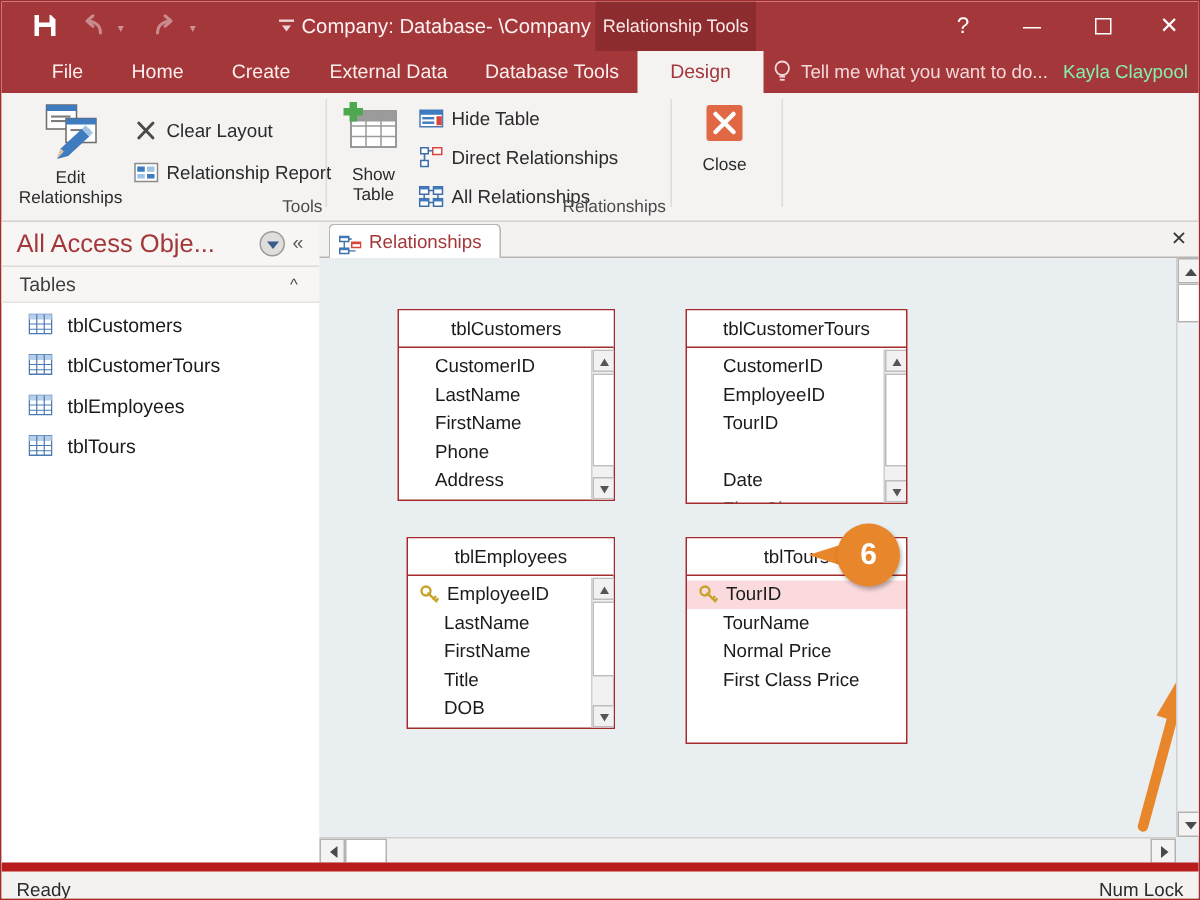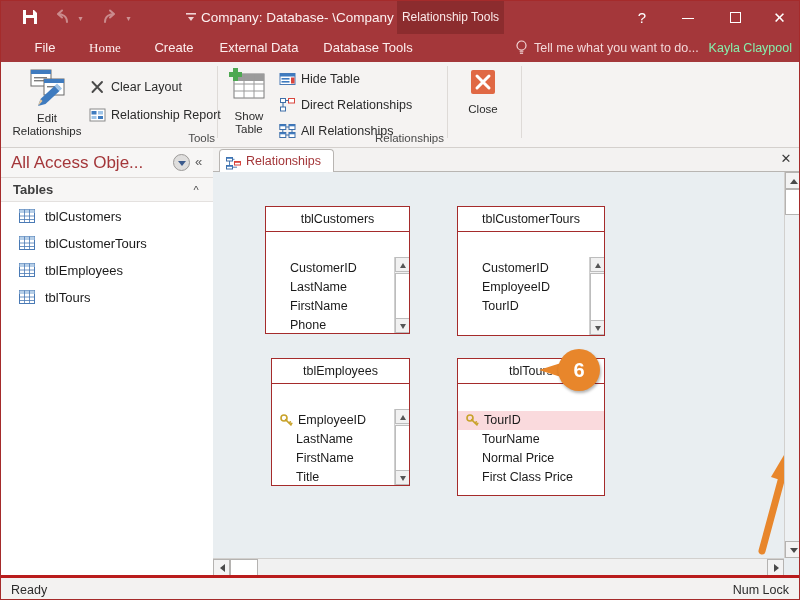--- a/index.html
+++ b/index.html
@@ -135,21 +135,21 @@
   .nav-collapse {
     position: absolute; left: 194px; top: 5px; width: 14px; height: 18px;
     color: #5a5a5a; font-size: 13px; line-height: 18px; cursor: pointer;
   }
   .nav-group {
     position: absolute; left: 0; top: 30px; width: 212px; height: 24px;
     background: #f7f6f5; border-bottom: 1px solid #e4e1df;
   }
   .nav-group-label {
     position: absolute; left: 12px; top: 3px;
-    font-size: 13px; font-weight: bold; color: #3e3e3e; line-height: 18px;
+    font-size: 13px; font-weight: normal; color: #3e3e3e; line-height: 18px;
   }
   .nav-group-chev {
     position: absolute; left: 188px; top: 3px; width: 14px; height: 18px;
     color: #4a4a4a; font-size: 11px; line-height: 18px; text-align: center; cursor: pointer;
   }
   .nav-item {
     position: absolute; left: 0; width: 212px; height: 25px; cursor: pointer;
   }
   .nav-item .ti { position: absolute; left: 18px; top: 5px; width: 16px; height: 14px; }
   .nav-item .tl {
@@ -186,21 +186,21 @@
   
   .tbox {
     position: absolute; background: #ffffff; border: 1px solid #a52b2b;
   }
   .tbox-title {
     position: absolute; left: 0; top: 0; width: 100%; height: 25px;
     border-bottom: 1px solid #a52b2b; background: #fff;
     font-size: 12.5px; color: #1b1b1b; line-height: 25px; text-align: center;
   }
   .tbox-body {
-    position: absolute; left: 0; top: 26px; right: 0; bottom: 0; overflow: hidden; margin-top: 24px;
+    position: absolute; left: 0; top: 26px; right: 0; bottom: 0; overflow: hidden;
   }
   .frow {
     position: absolute; left: 0; height: 19px; width: 100%;
     font-size: 12.5px; color: #1b1b1b; line-height: 19px;
     white-space: nowrap; cursor: pointer;
   }
   .frow .fname { position: absolute; left: 24px; top: 0; }
   .frow.pk .fname { left: 26px; }
   .frow.sel { background: #fadadd; }
   .keyico { position: absolute; left: 8px; top: 3px; width: 13px; height: 13px; }
@@ -262,21 +262,21 @@
   }
   .badge-tail {
     position: absolute; left: 538px; top: 362px; width: 0; height: 0;
     border-top: 7px solid transparent; border-bottom: 7px solid transparent;
     border-right: 22px solid #e8862b;
   }
 
   
   .statusbar {
     position: absolute; left: 0; bottom: 0; width: 800px; height: 24px;
-    background: #f3f2f1; border-top: 3px solid #b91c1c;
+    background: #f3f2f1; border-top: 6px solid #b91c1c;
   }
   .status-left {
     position: absolute; left: 10px; top: 0; height: 24px;
     font-size: 12.5px; color: #2b2b2b; line-height: 24px;
   }
   .status-right {
     position: absolute; right: 12px; top: 0; height: 24px;
     font-size: 12.5px; color: #2b2b2b; line-height: 24px;
   }
 </style>
@@ -321,24 +321,25 @@
     <div class="ctx-tab-label">Relationship Tools</div>
 
     <div class="wbtn help">?</div>
     <div class="wbtn min"><span class="bar"></span></div>
     <div class="wbtn max"><span class="sq"></span></div>
     <div class="wbtn close">✕</div>
   </div>
 
   <div class="tabsrow">
     <div class="rtab" style="left:22px;width:44px;">File</div>
-    <div class="rtab" style="left:74px;width:60px;font-family:Liberation Serif, serif;">Home</div>
+    <div class="rtab" style="left:74px;width:60px;">Home</div>
     <div class="rtab" style="left:142px;width:62px;">Create</div>
     <div class="rtab" style="left:312px;width:110px;">Database Tools</div>
     <div class="rtab" style="left:206px;width:104px;">External Data</div>
+    <div class="rtab active" style="left:424px;width:84px;">Design</div>
 
     <div class="bulb">
       <svg width="11" height="16" viewBox="0 0 11 16">
         <path d="M5.5 1 A4 4 0 0 0 5.5 10 M5.5 1 A4 4 0 0 1 5.5 10" stroke="#f3d8d9" stroke-width="1.2" fill="none"></path>
         <rect x="3.6" y="10.5" width="3.8" height="1.2" fill="#f3d8d9"></rect>
         <rect x="3.9" y="12.6" width="3.2" height="1.2" fill="#f3d8d9"></rect>
       </svg>
     </div>
     <div class="tellme" style="left:533px;">Tell me what you want to do...</div>
     <div class="username">Kayla Claypool</div>

